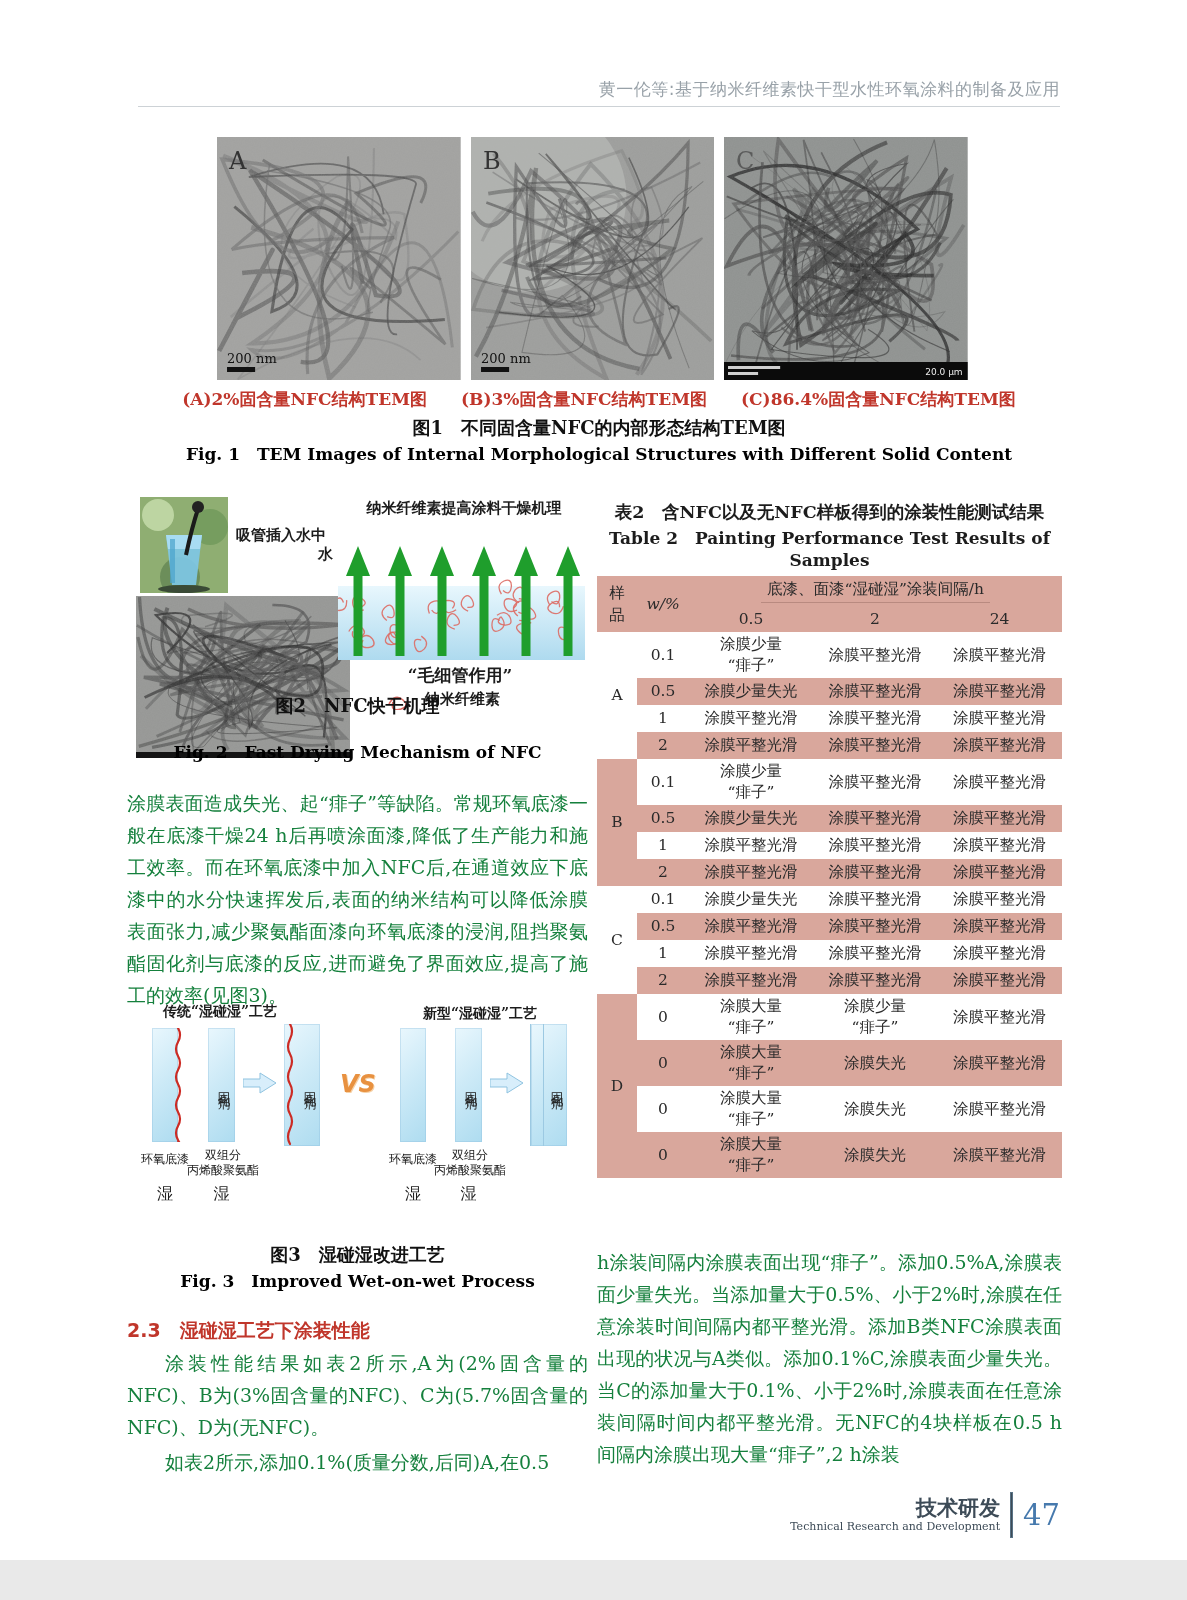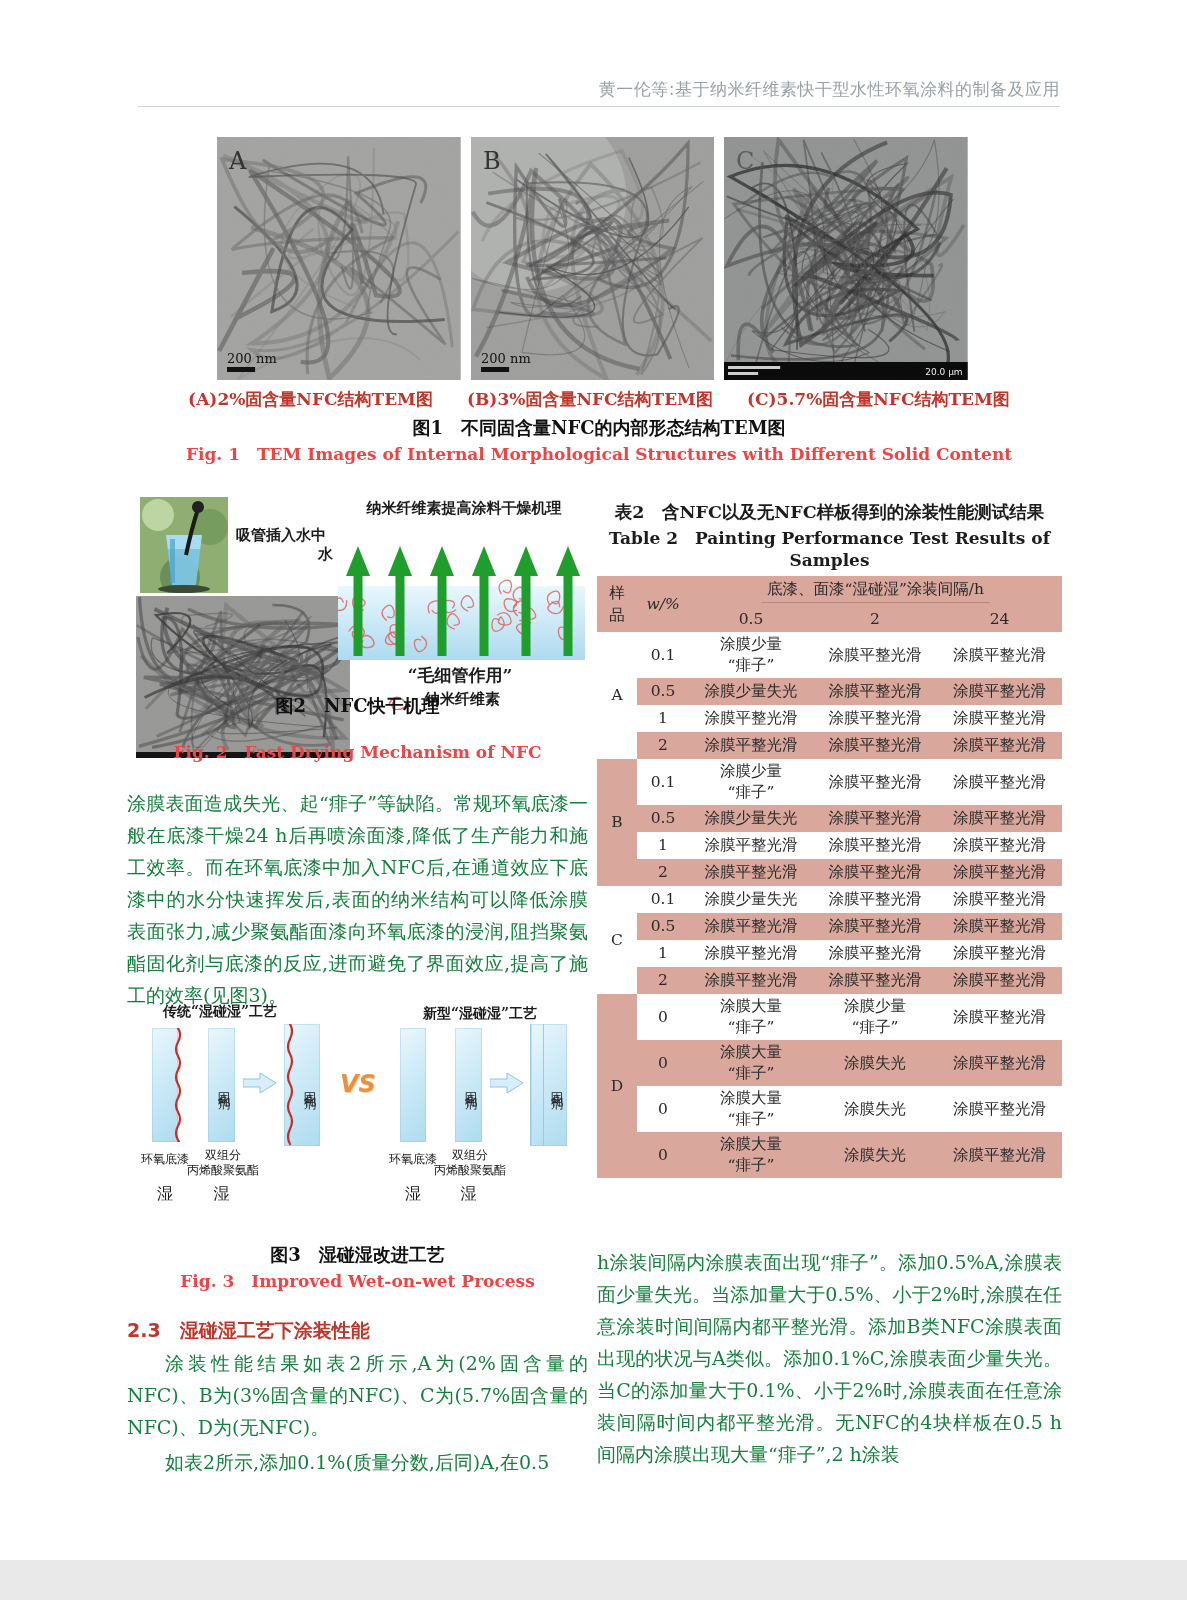--- a/index.html
+++ b/index.html
@@ -15,21 +15,21 @@
   .running-title{top:78px;right:127px;font-size:17px;color:#98a1a8;letter-spacing:.5px;}
   .header-line{top:106px;left:138px;width:922px;height:1px;background:#cdd2d6;}
 
   
   .fig1-panels{top:137px;left:217px;width:751px;height:243px;display:flex;gap:10px;}
   .tem-panel{flex:1 1 0;position:relative;}
   .tem-panel svg{display:block;width:100%;height:100%;}
   .fig1-subcaps{top:388px;display:flex;justify-content:center;gap:34px;
                 color:#c0362b;font-weight:bold;font-size:17px;}
   .figcap-zh{font-weight:bold;font-size:18px;color:#111;}
-  .figcap-en{font-weight:bold;font-size:17px;color:#ef4444;}
+  .figcap-en{font-weight:bold;font-size:17px;color:#000000;}
 
   
   .f2-title{top:499px;left:340px;width:248px;text-align:center;font-size:15px;font-weight:bold;}
   .f2-straw-label{top:526px;left:236px;font-size:15px;font-weight:bold;}
   .f2-water{top:545px;left:318px;font-size:15px;font-weight:bold;}
   .f2-capillary{top:664px;left:350px;width:220px;text-align:center;font-size:17px;font-weight:bold;}
   .f2-legend-label{top:690px;left:425px;font-size:15px;font-weight:bold;}
 
   
   .para{font-size:19px;line-height:32px;text-align:justify;color:#15803d;}
@@ -194,21 +194,21 @@
           <rect x="4" y="235" width="30" height="3" fill="#cfcfcf"></rect>
           <text x="238" y="238" font-size="9" fill="#eee" text-anchor="end" font-family="DejaVu Sans,sans-serif">20.0 μm</text>
         </g>
       </svg>
     </div>
   </div>
 
   <div class="abs fig1-subcaps ctrPage">
     <span>(A)2%固含量NFC结构TEM图</span>
     <span>(B)3%固含量NFC结构TEM图</span>
-    <span>(C)5.7%固含量NFC结构TEM图</span>
+    <span>(C)86.4%固含量NFC结构TEM图</span>
   </div>
   <div class="abs ctrPage figcap-zh" style="top:416px;">图1　不同固含量NFC的内部形态结构TEM图</div>
   <div class="abs ctrPage figcap-en" style="top:443px;">Fig. 1　TEM Images of Internal Morphological Structures with Different Solid Content</div>
 
   <div class="abs" style="top:497px;left:140px;width:88px;height:96px;">
     <svg width="88" height="96" viewBox="0 0 88 96">
       <rect width="88" height="96" fill="#8fae72"></rect>
       <circle cx="18" cy="18" r="16" fill="#c8dfae" opacity=".8"></circle>
       <circle cx="70" cy="30" r="18" fill="#6f985a" opacity=".8"></circle>
       <circle cx="40" cy="80" r="20" fill="#5d8050" opacity=".7"></circle>
@@ -513,14 +513,22 @@
           <td class="bgp">涂膜大量
 “痱子”</td>
           <td class="bgp">涂膜失光</td>
           <td class="bgp">涂膜平整光滑</td>
         </tr>
       </tbody>
   </table>
 
   <div class="abs para" style="top:1246px;left:597px;width:465px;">h涂装间隔内涂膜表面出现“痱子”。添加0.5%A,涂膜表面少量失光。当添加量大于0.5%、小于2%时,涂膜在任意涂装时间间隔内都平整光滑。添加B类NFC涂膜表面出现的状况与A类似。添加0.1%C,涂膜表面少量失光。当C的添加量大于0.1%、小于2%时,涂膜表面在任意涂装间隔时间内都平整光滑。无NFC的4块样板在0.5 h间隔内涂膜出现大量“痱子”,2 h涂装</div>
 
+  <div class="abs footer">
+    <div class="txt">
+      <div class="zh">技术研发</div>
+      <div class="en">Technical Research and Development</div>
+    </div>
+    <div class="bar"></div>
+    <div class="pg">47</div>
+  </div>
 
 </div>
 
 </body></html>

